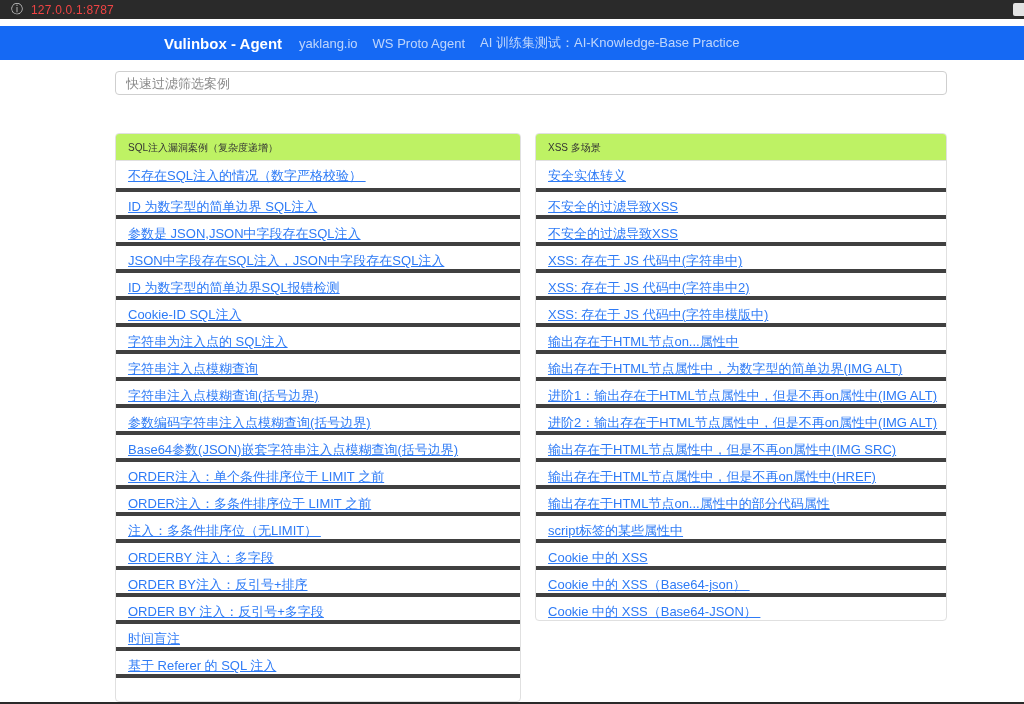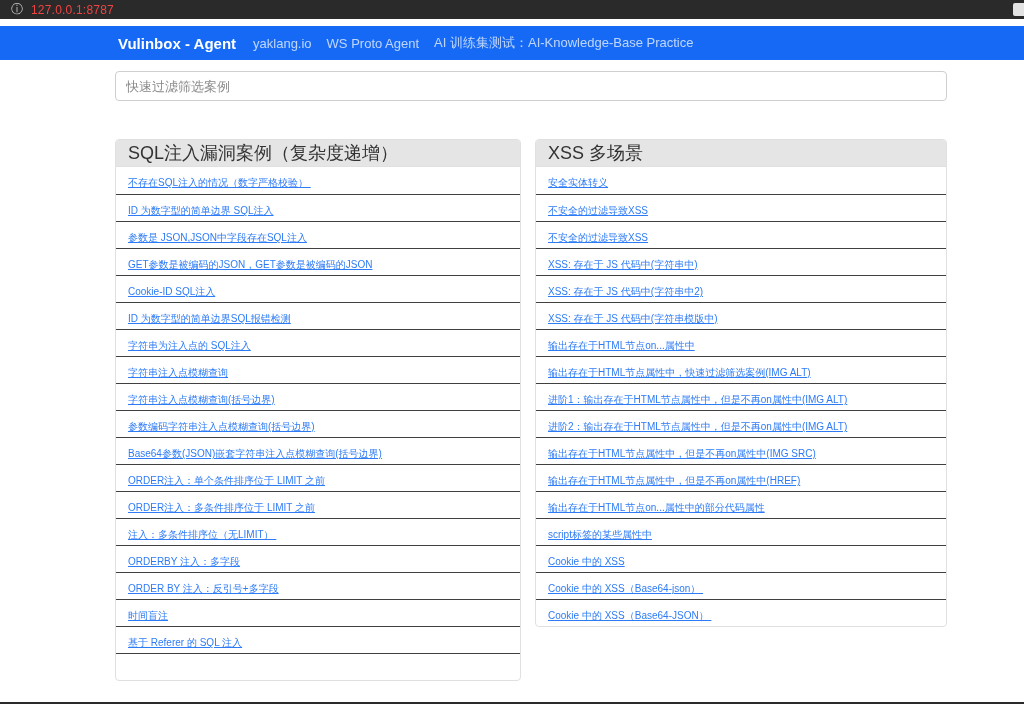--- a/index.html
+++ b/index.html
@@ -29,58 +29,58 @@
   }
 
   
   .navbar {
     position:absolute; top:26px; left:0; width:1024px; height:34px;
     background:#1569f4; display:flex; align-items:center;
     padding-left:118px; box-sizing:border-box;
   }
   .brand {
     color:#ffffff; font-weight:bold; font-size:15px;
-    margin-right:17px; text-decoration:none; white-space:pre;
+    margin-right:17px; text-decoration:none; white-space:pre;margin-left:46px;
   }
   .nav-link {
     color:rgba(255,255,255,.72); font-size:13px; margin-right:15px;
     text-decoration:none; white-space:pre;
   }
 
   
   .container { position:absolute; top:60px; left:115px; width:832px; }
 
   .search-input {
-    margin-top:11px; width:100%; height:30px; box-sizing:border-box;
+    margin-top:11px; width:100%; height:24px; box-sizing:border-box;
     border:1px solid #cfcfcf; border-radius:4px; padding:0 10px;
     font-size:13px; color:#333; outline:none;
     font-family:"Liberation Sans","DejaVu Sans",sans-serif;
   }
   .search-input::placeholder { color:#8a8a8a; }
 
   .cards { display:flex; gap:14px; margin-top:38px; align-items:flex-start; }
   .card {
     border:1px solid #e0e0e0; border-radius:4px; overflow:hidden;
     background:#fff;
   }
   .card-left  { width:406px; }
   .card-right { width:412px; }
   .card-header {
-    height:27px; line-height:27px; background:#e5e5e5;
+    height:27px; line-height:27px; background:#bef264;
     border-bottom:1px solid #e0e0e0; padding-left:12px;
-    font-size:18px; color:#333; box-sizing:border-box; white-space:pre;
+    font-size:10px; color:#333; box-sizing:border-box; white-space:pre;
   }
   .case-list { list-style:none; margin:0; padding:0; }
   .case-list li {
     height:27px; line-height:27px; padding-left:12px; box-sizing:border-box;
     white-space:pre; overflow:hidden;
   }
-  .case-list li + li { border-top:1px solid #404040; }
+  .case-list li + li { border-top:4px solid #404040; }
   .lnk {
-    color:#2e7bf6; font-size:10px; text-decoration:underline; white-space:pre;
+    color:#2e7bf6; font-size:13px; text-decoration:underline; white-space:pre;
   }
 
   .bottom-edge {
     position:absolute; bottom:0; left:0; width:1024px; height:2px;
     background:#2a2a2a;
   }
 </style>
 </head>
 <body>
 
@@ -101,50 +101,51 @@
   <input class="search-input" type="text" placeholder="快速过滤筛选案例" style="">
 
   <div class="cards">
 
     <div class="card card-left">
       <div class="card-header">SQL注入漏洞案例（复杂度递增）</div>
       <ul class="case-list">
         <li><a class="lnk" href="#">不存在SQL注入的情况（数字严格校验）&nbsp;</a></li>
         <li><a class="lnk" href="#">ID 为数字型的简单边界 SQL注入</a></li>
         <li><a class="lnk" href="#">参数是 JSON,JSON中字段存在SQL注入</a></li>
-        <li><a class="lnk" href="#">GET参数是被编码的JSON，GET参数是被编码的JSON</a></li>
+        <li><a class="lnk" href="#">JSON中字段存在SQL注入，JSON中字段存在SQL注入</a></li>
+        <li><a class="lnk" href="#">ID 为数字型的简单边界SQL报错检测</a></li>
         <li><a class="lnk" href="#">Cookie-ID SQL注入</a></li>
-        <li><a class="lnk" href="#">ID 为数字型的简单边界SQL报错检测</a></li>
         <li><a class="lnk" href="#">字符串为注入点的 SQL注入</a></li>
         <li><a class="lnk" href="#">字符串注入点模糊查询</a></li>
         <li><a class="lnk" href="#">字符串注入点模糊查询(括号边界)</a></li>
         <li><a class="lnk" href="#">参数编码字符串注入点模糊查询(括号边界)</a></li>
         <li><a class="lnk" href="#">Base64参数(JSON)嵌套字符串注入点模糊查询(括号边界)</a></li>
         <li><a class="lnk" href="#">ORDER注入：单个条件排序位于 LIMIT 之前</a></li>
         <li><a class="lnk" href="#">ORDER注入：多条件排序位于 LIMIT 之前</a></li>
         <li><a class="lnk" href="#">注入：多条件排序位（无LIMIT）&nbsp;</a></li>
         <li><a class="lnk" href="#">ORDERBY 注入：多字段</a></li>
+        <li><a class="lnk" href="#">ORDER BY注入：反引号+排序</a></li>
         <li><a class="lnk" href="#">ORDER BY 注入：反引号+多字段</a></li>
         <li><a class="lnk" href="#">时间盲注</a></li>
         <li><a class="lnk" href="#">基于 Referer 的 SQL 注入</a></li>
         <li></li>
       </ul>
     </div>
 
     <div class="card card-right">
       <div class="card-header">XSS 多场景</div>
       <ul class="case-list">
         <li><a class="lnk" href="#">安全实体转义</a></li>
         <li><a class="lnk" href="#">不安全的过滤导致XSS</a></li>
         <li><a class="lnk" href="#">不安全的过滤导致XSS</a></li>
         <li><a class="lnk" href="#">XSS: 存在于 JS 代码中(字符串中)</a></li>
         <li><a class="lnk" href="#">XSS: 存在于 JS 代码中(字符串中2)</a></li>
         <li><a class="lnk" href="#">XSS: 存在于 JS 代码中(字符串模版中)</a></li>
         <li><a class="lnk" href="#">输出存在于HTML节点on...属性中</a></li>
-        <li><a class="lnk" href="#">输出存在于HTML节点属性中，快速过滤筛选案例(IMG ALT)</a></li>
+        <li><a class="lnk" href="#">输出存在于HTML节点属性中，为数字型的简单边界(IMG ALT)</a></li>
         <li><a class="lnk" href="#">进阶1：输出存在于HTML节点属性中，但是不再on属性中(IMG ALT)</a></li>
         <li><a class="lnk" href="#">进阶2：输出存在于HTML节点属性中，但是不再on属性中(IMG ALT)</a></li>
         <li><a class="lnk" href="#">输出存在于HTML节点属性中，但是不再on属性中(IMG SRC)</a></li>
         <li><a class="lnk" href="#">输出存在于HTML节点属性中，但是不再on属性中(HREF)</a></li>
         <li><a class="lnk" href="#">输出存在于HTML节点on...属性中的部分代码属性</a></li>
         <li><a class="lnk" href="#">script标签的某些属性中</a></li>
         <li><a class="lnk" href="#">Cookie 中的 XSS</a></li>
         <li><a class="lnk" href="#">Cookie 中的 XSS（Base64-json）&nbsp;</a></li>
         <li><a class="lnk" href="#">Cookie 中的 XSS（Base64-JSON）&nbsp;</a></li>
       </ul>

